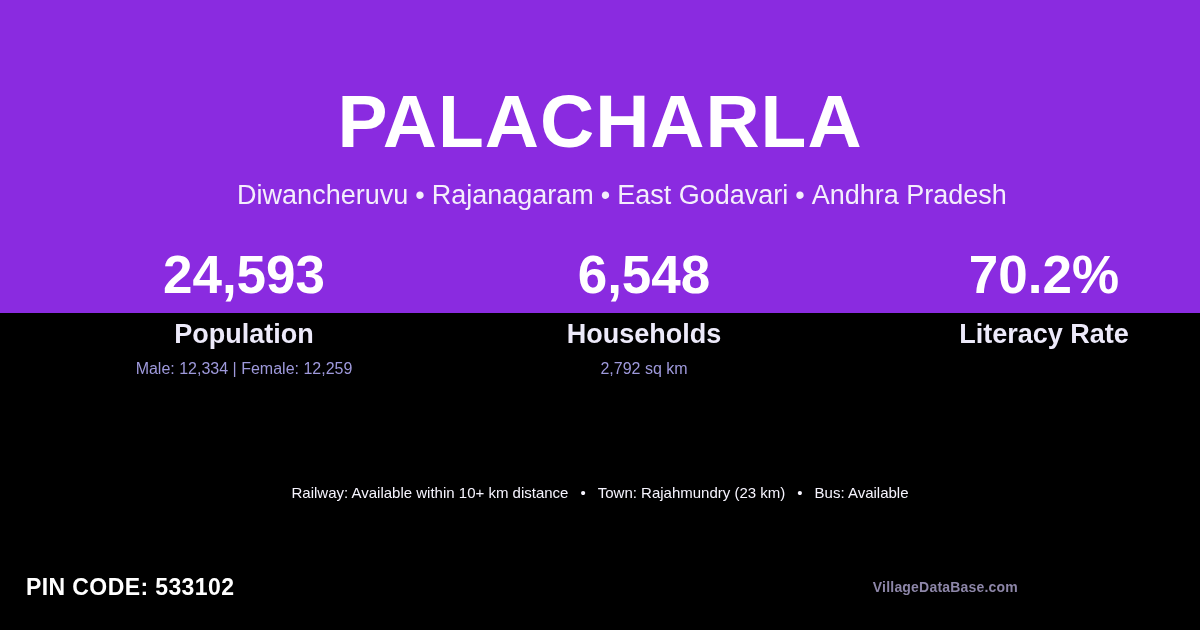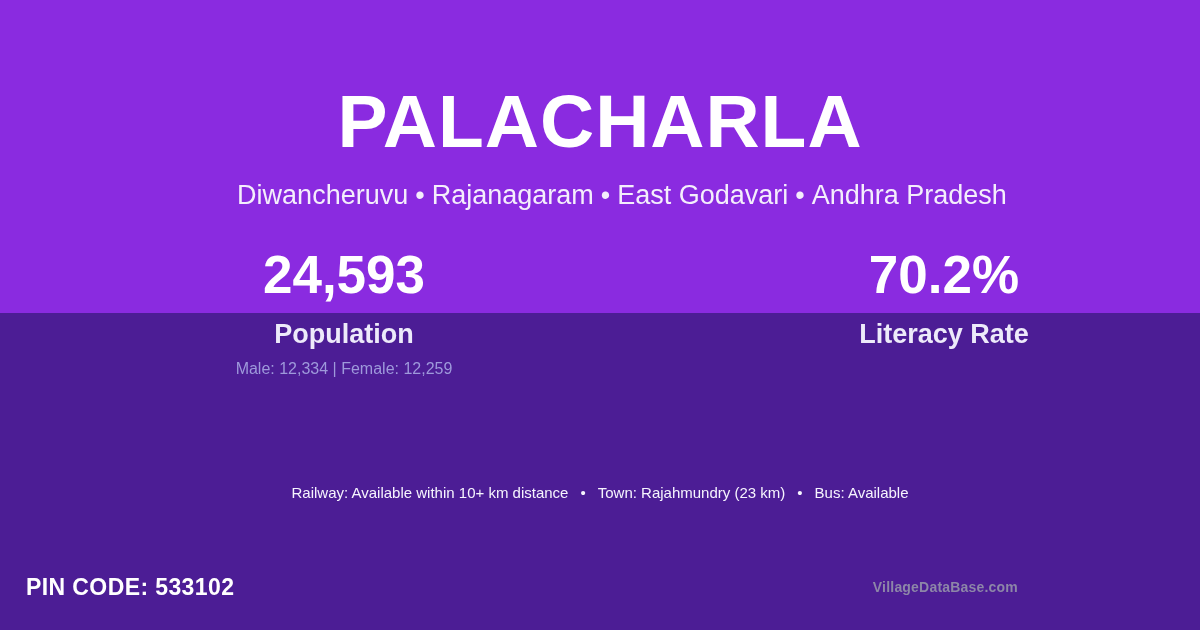--- a/index.html
+++ b/index.html
@@ -13,21 +13,21 @@
   body {
     font-family: "Liberation Sans", sans-serif;
     background: #1A08AE;
     -webkit-font-smoothing: antialiased;
   }
 
   #card {
     position: relative;
     width: 1200px;
     height: 630px;
-    background: #4c1d95;
+    background: #000000;
     overflow: hidden;
   }
 
   
   #purple-band {
     position: absolute;
     left: 0;
     top: 0;
     width: 1200px;
     height: 313px;
@@ -176,20 +176,25 @@
   </div>
 
   <div id="stats-row">
 
     <div class="stat-cell">
       <div class="stat-value">24,593</div>
       <div class="stat-label">Population</div>
       <div class="stat-detail">Male: 12,334 | Female: 12,259</div>
     </div>
 
+    <div class="stat-cell">
+      <div class="stat-value">6,548</div>
+      <div class="stat-label">Households</div>
+      <div class="stat-detail">2,792 sq km</div>
+    </div>
 
     <div class="stat-cell">
       <div class="stat-value">70.2%</div>
       <div class="stat-label">Literacy Rate</div>
     </div>
 
   </div>
 
   <div id="amenities-line">
     <span>Railway: Available within 10+ km distance</span><span class="amenity-sep">•</span><span>Town: Rajahmundry (23 km)</span><span class="amenity-sep">•</span><span>Bus: Available</span>

